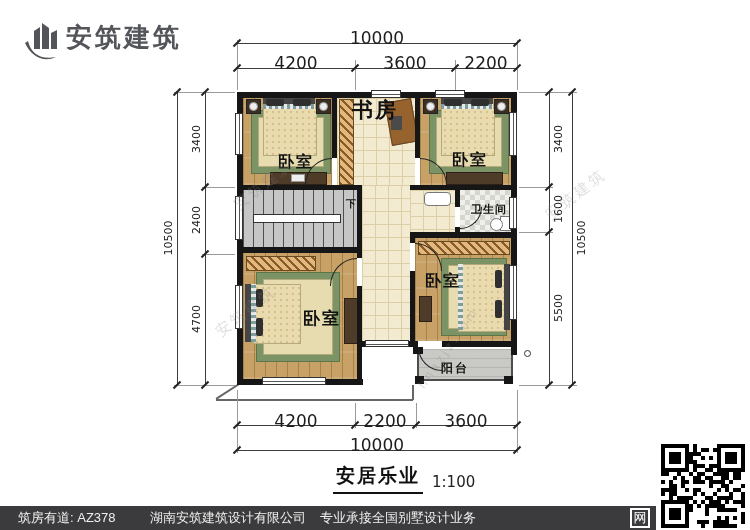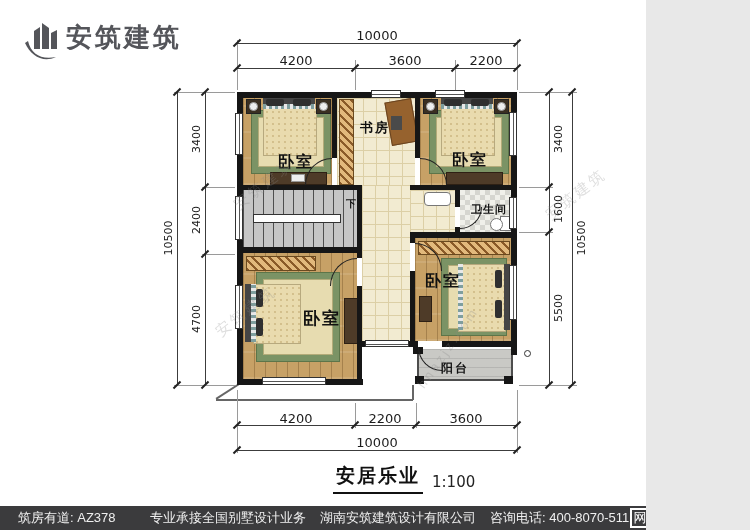--- a/index.html
+++ b/index.html
@@ -1,16 +1,16 @@
 <!DOCTYPE html>
 <html><head>
 <meta charset="utf-8">
 <style>
   html,body{margin:0;padding:0;background:#e8e8e8;}
-  .screen{position:relative;width:646px;height:530px;background:#ffffff;overflow:hidden;
+  .screen{position:relative;width:750px;height:530px;background:#ffffff;overflow:hidden;
           font-family:"Liberation Sans","DejaVu Sans",sans-serif;}
   .abs{position:absolute;}
   
   .logo-name{position:absolute;left:66px;top:20px;font-size:26px;font-weight:bold;color:#54555a;letter-spacing:3px;}
   .logo-tagline{position:absolute;left:27px;top:59px;font-size:15px;font-weight:bold;color:#54555a;letter-spacing:2px;}
   
   .floor-wood{position:absolute;background-color:#c7a166;z-index:1;
     background-image:repeating-linear-gradient(90deg,rgba(110,78,36,.38) 0 1px,transparent 1px 11px),
                      repeating-linear-gradient(0deg,rgba(255,255,255,.10) 0 2px,transparent 2px 26px);}
   .floor-tile{position:absolute;background-color:#f2ebd1;z-index:1;
@@ -45,21 +45,21 @@
     border:1px solid #6a4a20;z-index:2;}
   .dresser{position:absolute;background:#4e3b28;border:1px solid #2e2014;z-index:2;}
   .fixture{position:absolute;background:#fff;border:1px solid #777;z-index:2;}
   
   .room-label{position:absolute;transform:translate(-50%,-50%);color:#111;font-weight:600;
     letter-spacing:2px;white-space:nowrap;z-index:7;}
   
   .dline{position:absolute;background:#3c3c3c;z-index:2;}
   .xline{position:absolute;background:#9a9a9a;z-index:2;}
   .tick{position:absolute;width:10px;height:2px;background:#222;transform:translate(-50%,-50%) rotate(-45deg);z-index:3;}
-  .dlabel{position:absolute;font-size:13px;color:#1c1c1c;transform:translate(-50%,0);white-space:nowrap;z-index:3;
+  .dlabel{position:absolute;font-size:17px;color:#1c1c1c;transform:translate(-50%,0);white-space:nowrap;z-index:3;
     font-family:"DejaVu Sans",sans-serif;}
   .dlabel-v{position:absolute;font-size:11px;color:#1c1c1c;transform:translate(-50%,-50%) rotate(-90deg);
     white-space:nowrap;z-index:3;font-family:"DejaVu Sans",sans-serif;}
   
   .wm{position:absolute;color:rgba(135,135,135,.28);font-size:15px;letter-spacing:3px;
     transform:rotate(-38deg);z-index:8;pointer-events:none;white-space:nowrap;}
   .title-wrap{position:absolute;left:333px;top:463px;display:flex;align-items:flex-end;z-index:5;}
   .title-main{font-size:19px;color:#111;font-weight:600;letter-spacing:2px;
     border-bottom:2px solid #111;padding:0 3px 3px 3px;}
   .title-scale{font-size:15px;color:#222;margin-left:9px;padding-bottom:3px;font-family:"DejaVu Sans",sans-serif;}
@@ -192,21 +192,21 @@
   <div class="arc" style="left:330px;top:258px;width:27px;height:28px;border-top:1.6px solid #222;border-left:1.6px solid #222;border-top-left-radius:100%"></div>
   <div class="arc" style="left:415px;top:243px;width:27px;height:28px;border-top:1.6px solid #222;border-right:1.6px solid #222;border-top-right-radius:100%"></div>
   <div class="arc" style="left:418px;top:347px;width:24px;height:24px;border-left:1.6px solid #222;border-bottom:1.6px solid #222;border-bottom-left-radius:100%"></div>
 
   <div class="xline" style="left:216px;top:398px;width:27px;height:1.5px;transform:rotate(-33deg);transform-origin:left center;background:#666"></div>
   <div class="xline" style="left:216px;top:399px;width:197px;height:1.5px;background:#666"></div>
   <div class="xline" style="left:412px;top:385px;width:1.5px;height:15px;background:#666"></div>
   <div class="abs" style="left:524px;top:350px;width:5px;height:5px;border:1px solid #333;border-radius:50%;z-index:2"></div>
 
   <div class="room-label" style="left:296px;top:162px;font-size:16px">卧室</div>
-  <div class="room-label" style="left:375px;top:128px;font-size:13px">书房</div>
+  <div class="room-label" style="left:375px;top:110px;font-size:21px">书房</div>
   <div class="room-label" style="left:470px;top:160px;font-size:16px">卧室</div>
   <div class="room-label" style="left:322px;top:318px;font-size:17px">卧室</div>
   <div class="room-label" style="left:443px;top:281px;font-size:16px">卧室</div>
   <div class="room-label" style="left:489px;top:209px;font-size:11px;letter-spacing:1px">卫生间</div>
   <div class="room-label" style="left:455px;top:368px;font-size:12px">阳台</div>
   <div class="room-label" style="left:351px;top:204px;font-size:10px;letter-spacing:0">下</div>
 
   <div class="xline" style="left:237px;top:40px;width:1px;height:50px"></div>
   <div class="xline" style="left:355px;top:60px;width:1px;height:30px"></div>
   <div class="xline" style="left:455px;top:60px;width:1px;height:30px"></div>
@@ -281,23 +281,22 @@
   <div class="wm" style="left:400px;top:340px;transform:rotate(-55deg);font-size:13px">hnazjz.com</div>
 
   <div class="title-wrap">
     <span class="title-main">安居乐业</span>
     <span class="title-scale">1:100</span>
   </div>
 
   <div class="footer">
     <div class="footer-text" style="left:18px">筑房有道: AZ378</div>
     <div class="footer-text" style="left:150px;gap:14px">
+      <span>湖南安筑建筑设计有限公司</span>
       <span>专业承接全国别墅设计业务</span>
-      <span>湖南安筑建筑设计有限公司</span>
-      <span>咨询电话: 400-8070-511</span>
     </div>
   </div>
   <div class="web-badge">网</div>
 
   <div class="qr-box">
     <div class="qr-grid">
       <div class="qr-finder" style="left:0;top:0"></div>
       <div class="qr-finder" style="right:0;top:0"></div>
       <div class="qr-finder" style="left:0;bottom:0"></div>
     <div class="qr-module" style="left: 32px; top: 0px;"></div>

